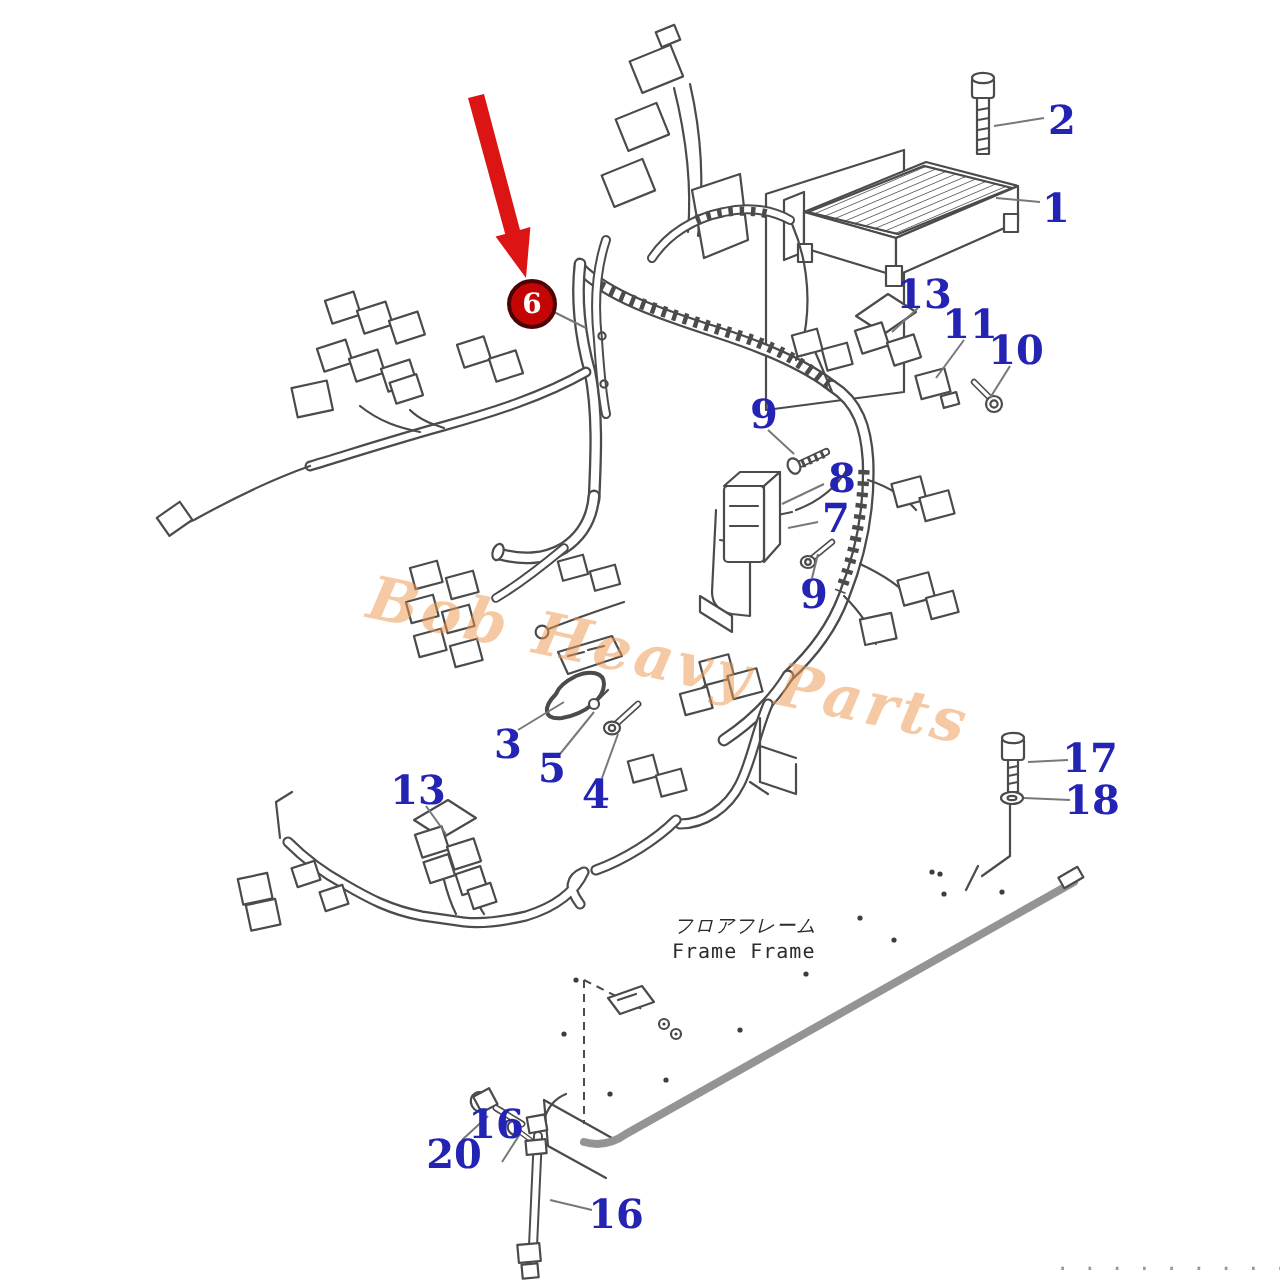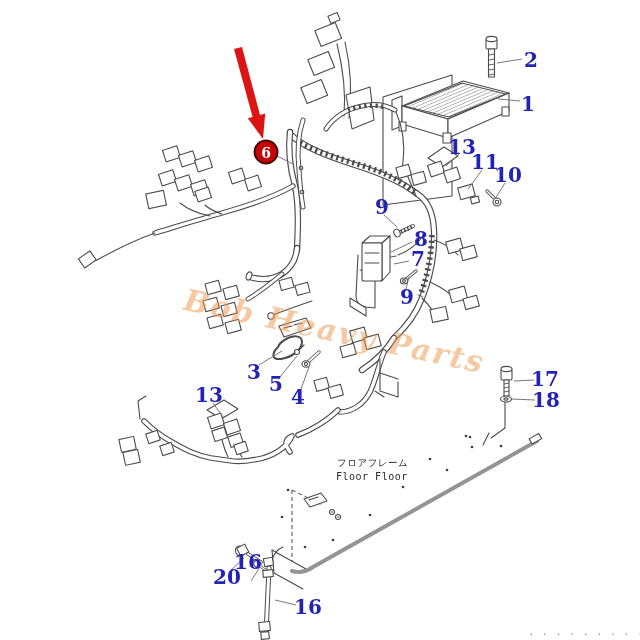--- a/index.html
+++ b/index.html
@@ -20,21 +20,21 @@
   
   .callout{position:absolute;transform:translate(-50%,-50%);
            font-family:"DejaVu Serif",serif;font-weight:bold;font-size:20px;
            color:#2323b4;white-space:nowrap;z-index:6;}
   .badge{position:absolute;left:266px;top:152px;transform:translate(-50%,-50%);
          width:21px;height:21px;border-radius:50%;background:#c40505;
          border:2px solid #4d0303;color:#fff;display:flex;align-items:center;
          justify-content:center;font-family:"DejaVu Serif",serif;font-weight:bold;
          font-size:14px;z-index:6;}
   .ff{position:absolute;font-family:"DejaVu Sans Mono",monospace;color:#2b2b2b;z-index:5;}
-  .ff-jp{left:337px;top:457px;font-size:9.5px;letter-spacing:0.5px;}
+  .ff-jp{left:337px;top:457px;font-size:9.5px;letter-spacing:0.5px;font-style:italic;}
   .ff-en{left:336px;top:471px;font-size:10px;letter-spacing:0.5px;}
   .watermark{position:absolute;left:188px;top:282px;transform:rotate(12deg);
              transform-origin:left top;font-family:"DejaVu Serif",serif;
              font-style:italic;font-weight:bold;font-size:30px;letter-spacing:2px;
              color:rgba(236,152,80,0.52);white-space:nowrap;z-index:4;pointer-events:none;}
   .footer-marks{position:absolute;left:528px;top:628px;font-size:11px;color:#9a9a9a;
                 letter-spacing:7px;font-family:"DejaVu Sans Mono",monospace;z-index:5;}
 </style>
 </head>
 <body>
@@ -345,19 +345,19 @@
 <div class="callout" style="left:209px;top:395px">13</div>
 <div class="callout" style="left:308px;top:607px">16</div>
 <div class="callout" style="left:227px;top:577px">20</div>
 <div class="callout" style="left:248px;top:562px">16</div>
 <div class="callout" style="left:545px;top:379px">17</div>
 <div class="callout" style="left:546px;top:400px">18</div>
 
 <div class="badge">6</div>
 
 <div class="ff ff-jp">フロアフレーム</div>
-<div class="ff ff-en">Floor Floor</div>
+<div class="ff ff-en">Frame Frame</div>
 
 <div class="watermark">Bob Heavy Parts</div>
 
 <div class="footer-marks">·········</div>
 
 </div>
 
 </body></html>

